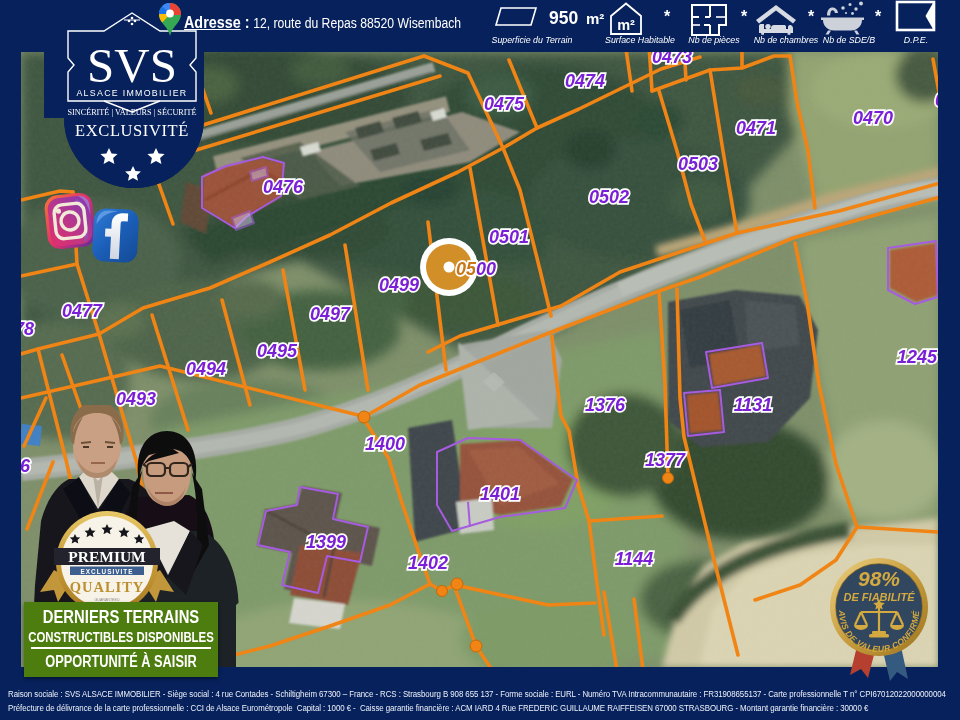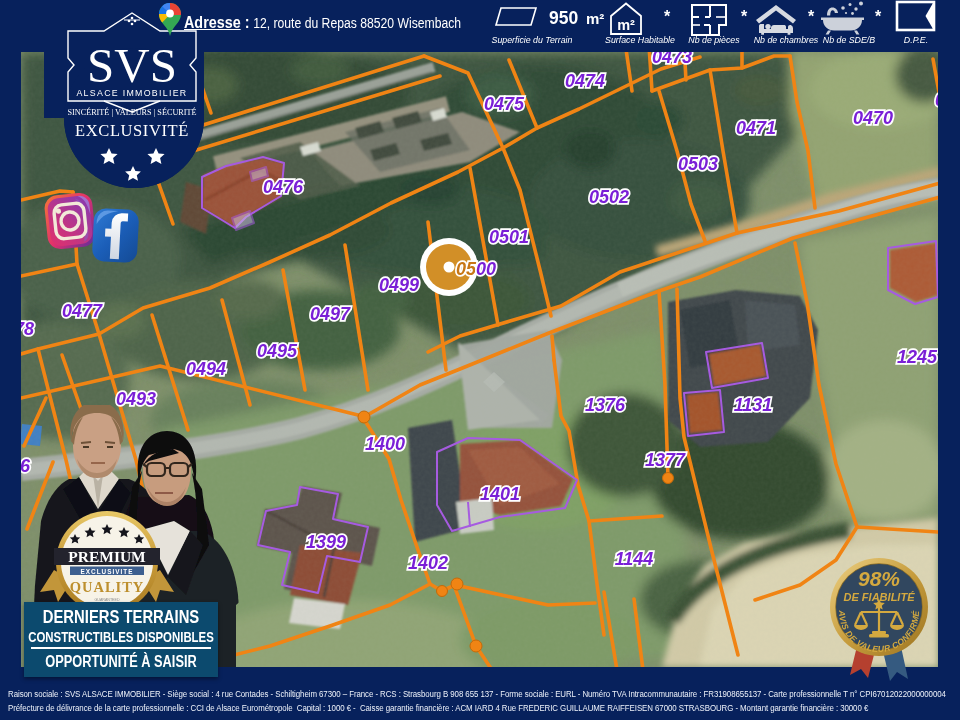--- a/index.html
+++ b/index.html
@@ -537,21 +537,21 @@
 <text x="71" y="54" text-anchor="middle" font-size="15.5" font-weight="bold" fill="#ffffff" font-family="Liberation Serif,serif">PREMIUM</text>
 
 <rect x="34" y="58.5" width="74" height="8.5" fill="#3d5f8f"></rect>
 <text x="71" y="65.5" text-anchor="middle" font-size="6.4" font-weight="bold" fill="#ffffff" font-family="Liberation Sans,sans-serif" letter-spacing="1">EXCLUSIVITE</text>
 
 <text x="71" y="84" text-anchor="middle" font-size="14.5" font-weight="bold" fill="#bd8f2e" font-family="Liberation Serif,serif" letter-spacing="1">QUALITY</text>
 <text x="71" y="93" text-anchor="middle" font-size="3.6" fill="#8a8a8a" font-family="Liberation Sans,sans-serif">GUARANTEED</text>
 </svg>
 </div>
 
-<div class="abs" style="left:24px;top:602px;width:194px;height:75px;background:#0c4a6e;box-shadow:0 2px 4px rgba(0,0,0,0.4);">
+<div class="abs" style="left:24px;top:602px;width:194px;height:75px;background:#4d7c0f;box-shadow:0 2px 4px rgba(0,0,0,0.4);">
   <div style="position:absolute;left:50%;top:4px;white-space:nowrap;color:#fff;font-weight:bold;font-size:19px;transform:translateX(-50%) scaleX(0.78);">DERNIERS TERRAINS</div>
   <div style="position:absolute;left:50%;top:26px;white-space:nowrap;color:#fff;font-weight:bold;font-size:15px;transform:translateX(-50%) scaleX(0.76);">CONSTRUCTIBLES DISPONIBLES</div>
   <div style="position:absolute;left:7px;right:7px;top:45px;height:2px;background:#fff;"></div>
   <div style="position:absolute;left:50%;top:51px;white-space:nowrap;color:#fff;font-weight:bold;font-size:16px;transform:translateX(-50%) scaleX(0.8);">OPPORTUNITÉ À SAISIR</div>
 </div>
 
 <div class="abs" style="left:828px;top:557px;width:102px;height:130px;font-style:italic;">
 <svg width="102" height="130" viewBox="0 0 102 130">
 <defs>
 <linearGradient id="gold2" x1="0" y1="0" x2="1" y2="1">

